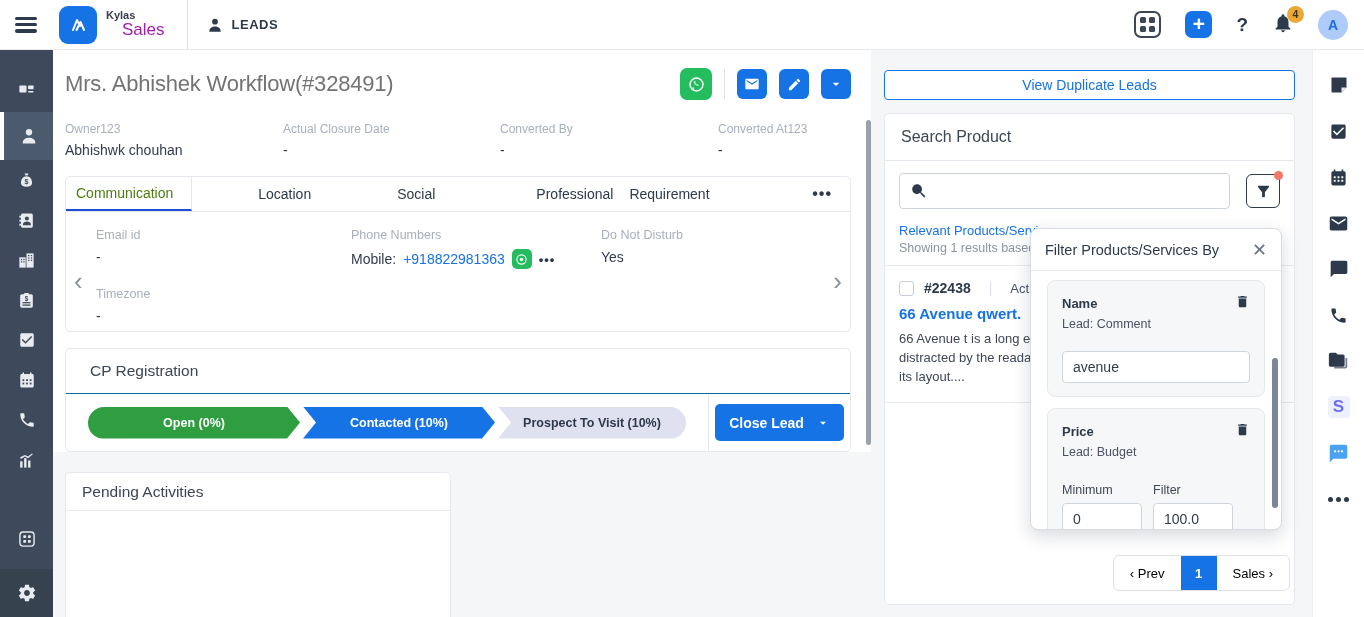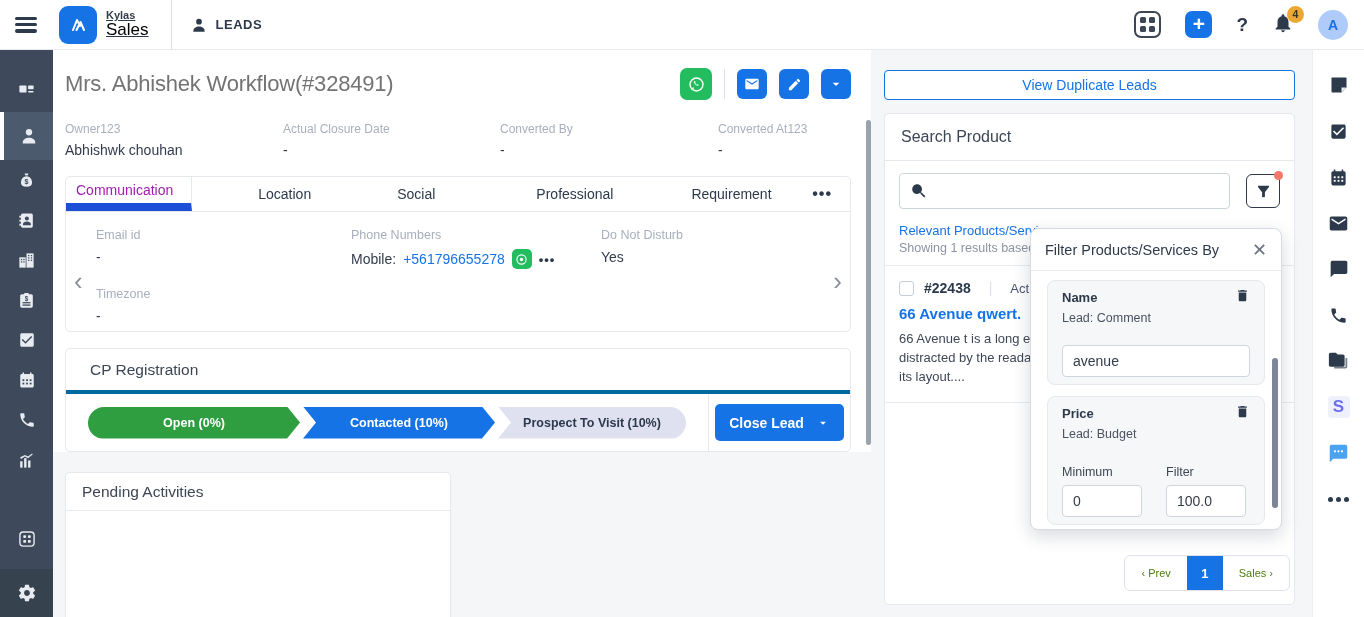--- a/index.html
+++ b/index.html
@@ -7,23 +7,23 @@
   body { font-family:"Liberation Sans", sans-serif; background:#f5f6f8; color:#2c3a4b; }
   .page { position:relative; width:1364px; height:617px; }
 
   
   .topbar { position:absolute; left:0; top:0; width:1364px; height:50px; background:#fff;
             border-bottom:1px solid #e8eaee; display:flex; align-items:center; z-index:30; }
   .hamburger { width:22px; height:16px; margin-left:15px; display:flex; flex-direction:column; justify-content:space-between; cursor:pointer; }
   .hamburger span { display:block; height:3.2px; background:#2c3a4b; border-radius:2px; }
   .brand { display:flex; align-items:center; margin-left:22px; }
   .brand-logo { width:38px; height:38px; background:#1673e6; border-radius:9px; display:flex; align-items:center; justify-content:center; }
-  .brand-text { margin-left:9px; line-height:1.05;text-decoration:underline; }
+  .brand-text { margin-left:9px; line-height:1.05; }
   .brand-name { font-size:11px; font-weight:bold; color:#333c49; }
-  .brand-product { font-size:17px; color:#000000; }
+  .brand-product { font-size:17px; color:#a21caf;margin-left:16px; }
   .top-divider { width:1px; height:50px; background:#dde1e7; margin-left:22px; }
   .module { display:flex; align-items:center; margin-left:18px; }
   .module-label { font-size:13px; font-weight:bold; letter-spacing:0.5px; color:#2c3a4b; margin-left:8px; }
   .top-right { margin-left:auto; display:flex; align-items:center; gap:24px; padding-right:16px; }
   .apps-btn { width:27px; height:27px; border:2px solid #3c4654; border-radius:7px; display:flex; align-items:center; justify-content:center; cursor:pointer; }
   .apps-dots { display:grid; grid-template-columns:6px 6px; grid-gap:3px; }
   .apps-dots i { width:6px; height:6px; background:#3c4654; border-radius:1.5px; }
   .plus-btn { width:27px; height:27px; background:#1673e6; color:#fff; border-radius:7px; font-size:21px; line-height:25px;
               text-align:center; font-weight:bold; cursor:pointer; }
   .help-btn { font-size:19px; font-weight:bold; color:#2c3a4b; cursor:pointer; }
@@ -53,35 +53,35 @@
   .sq-btn { width:30px; height:30px; background:#1673e6; border-radius:6px; display:flex; align-items:center; justify-content:center; color:#fff; cursor:pointer; }
 
   .lead-fields { position:absolute; left:12px; top:72px; width:786px; display:grid; grid-template-columns:202px 201px 202px auto;gap:16px; }
   .f-label { font-size:12px; color:#a8afbc; margin-bottom:6px; }
   .f-value { font-size:14px; color:#323c4d; }
 
   .card { position:absolute; background:#fff; border:1px solid #e5e8ed; border-radius:5px; }
   .tabs-card { left:12px; top:126px; width:786px; height:156px; }
   .tab-row { height:35px; display:flex; align-items:stretch; border-bottom:1px solid #e5e8ed; }
   .tab { display:flex; align-items:center; font-size:14px; color:#2c3a4b; cursor:pointer; padding:0 8px; }
-  .tab.active { color:#a21caf; border-bottom:8px solid #1d4ed8; padding:0 18px 0 10px; border-right:1px solid #e5e8ed; }
+  .tab.active { color:#4d7c0f; border-bottom:2px solid #1d4ed8; padding:0 18px 0 10px; border-right:1px solid #e5e8ed; }
   .tab-more { margin-left:auto; margin-right:18px; display:flex; align-items:center; color:#2c3a4b; font-weight:bold; letter-spacing:1px; cursor:pointer; }
   .tab-body { position:relative; padding:16px 0 0 30px; }
   .tb-grid { display:grid; grid-template-columns:255px 250px auto; grid-row-gap:18px; }
   .tb-label { font-size:12.5px; color:#a8afbc; margin-bottom:7px; }
   .tb-value { font-size:14px; color:#323c4d; }
   .phone-line { display:flex; align-items:center; gap:7px; font-size:14px; color:#323c4d; }
   .phone-link { color:#1673e6; cursor:pointer; }
   .mini-wa { width:20px; height:20px; background:#23bd5f; border-radius:5px; display:flex; align-items:center; justify-content:center; cursor:pointer; }
   .dots3 { color:#2c3a4b; font-weight:bold; letter-spacing:1px; font-size:13px; cursor:pointer; }
   .nav-chev { position:absolute; top:56px; font-size:26px; color:#8891a0; cursor:pointer; line-height:1; }
   .chev-l { left:8px; } .chev-r { right:8px; }
 
   .cp-card { left:12px; top:298px; width:786px; height:104px; }
-  .cp-head { height:45px; display:flex; align-items:center; padding-left:24px; font-size:15.5px; color:#3c4654; border-bottom:4px solid #0369a1; }
+  .cp-head { height:45px; display:flex; align-items:center; padding-left:24px; font-size:15.5px; color:#3c4654; border-bottom:1px solid #0369a1; }
   .cp-body { display:flex; height:57px; align-items:center; }
   .pipeline { flex:1; display:flex; padding:0 22px; align-items:center; }
   .stage { height:32px; display:flex; align-items:center; justify-content:center; font-size:12.5px; font-weight:bold; }
   .stage1 { width:212px; background:#2f9e41; color:#fff; border-radius:16px 0 0 16px;
             clip-path:polygon(0 0, calc(100% - 13px) 0, 100% 50%, calc(100% - 13px) 100%, 0 100%); }
   .stage2 { width:192px; background:#1673e6; color:#fff; margin-left:3px;
             clip-path:polygon(0 0, calc(100% - 13px) 0, 100% 50%, calc(100% - 13px) 100%, 0 100%, 13px 50%); }
   .stage3 { width:188px; background:#dfe1f1; color:#2c3a4b; margin-left:3px; border-radius:0 16px 16px 0;
             clip-path:polygon(0 0, 100% 0, 100% 100%, 0 100%, 13px 50%); }
   .cp-sep { width:1px; height:57px; background:#e5e8ed; }
@@ -111,38 +111,38 @@
   .prod-row { display:flex; align-items:center; gap:10px; padding:14px 14px 0 14px; }
   .prod-check { width:15px; height:15px; border:1px solid #c6cdd6; border-radius:3px; background:#fff; cursor:pointer; }
   .prod-id { font-size:14px; font-weight:bold; color:#2c3a4b; }
   .prod-sep { color:#dfe3e9; font-size:14px; padding:0 8px; }
   .prod-status { font-size:13px; color:#49536b; }
   .prod-name { padding:9px 14px 0 14px; font-size:15px; font-weight:bold; color:#1673e6; cursor:pointer; white-space:nowrap; overflow:hidden; }
   .prod-desc { padding:7px 14px 0 14px; font-size:13px; color:#3f4756; line-height:19px; }
   .prod-desc div { white-space:nowrap; overflow:hidden; }
   .list-div { margin-top:16px; border-top:1px solid #e8eaee; }
   .pager { position:absolute; right:4px; bottom:13px; display:flex; align-items:center; border:1px solid #dfe3e9; border-radius:6px; overflow:hidden; background:#fff; }
-  .pg-btn { padding:0 16px; height:34px; display:flex; align-items:center; font-size:11px; color:#4d7c0f; cursor:pointer; }
+  .pg-btn { padding:0 16px; height:34px; display:flex; align-items:center; font-size:13px; color:#000000; cursor:pointer; }
   .pg-page { width:36px; height:34px; background:#1673e6; color:#fff; font-size:13px; font-weight:bold; display:flex; align-items:center; justify-content:center; cursor:pointer; }
 
   
   .popup { position:absolute; left:1030px; top:228px; width:252px; height:302px; background:#fff; border:1px solid #d8dce2;
            border-radius:8px; box-shadow:0 6px 18px rgba(40,50,70,.18); z-index:40; overflow:hidden; }
   .pu-head { height:42px; display:flex; align-items:center; padding:0 14px; border-bottom:1px solid #e5e8ed; }
   .pu-title { font-size:14.5px; color:#2c3a4b; }
   .pu-close { margin-left:auto; color:#6b7482; font-size:18px; line-height:1; cursor:pointer; }
   .pu-body { position:relative; padding:9px 16px 0 16px; height:260px; }
-  .pu-section { background:#f6f7f8; border:1px solid #e5e8ec; border-radius:8px; padding:7px 14px; margin-bottom:11px; }
+  .pu-section { background:#f6f7f8; border:1px solid #e5e8ec; border-radius:8px; padding:13px 14px; margin-bottom:11px; }
   .pu-sec-head { display:flex; align-items:center; }
   .pu-sec-title { font-size:13px; font-weight:bold; color:#2c3a4b; }
   .trash { margin-left:auto; cursor:pointer; color:#2c3a4b; }
   .pu-sec-sub { font-size:12.5px; color:#4a5262; margin-top:4px; }
   .pu-input { margin-top:20px; width:100%; height:32px; border:1px solid #cfd5dd; border-radius:4px; background:#fff;
               font-size:14px; color:#333c49; padding:0 10px; outline:none; font-family:inherit; }
-  .range-row { display:flex; gap:24px; margin-top:24px; }
+  .range-row { display:flex; gap:11px; margin-top:24px; }
   .range-col { display:flex; flex-direction:column; }
   .range-label { font-size:12.5px; color:#3f4756; margin-bottom:6px; }
   .range-input { width:80px; height:32px; border:1px solid #cfd5dd; border-radius:4px; background:#fff; font-size:14px;
                  color:#333c49; padding:0 10px; outline:none; font-family:inherit; }
   .pu-scroll { position:absolute; right:3px; top:50px; width:6px; height:237px; }
   .pu-thumb { position:absolute; top:37px; width:6px; height:150px; background:#7c8698; border-radius:3px; }
 
   
   .rsidebar { position:absolute; right:0; top:50px; width:52px; height:567px; background:#fff; border-left:1px solid #eceef2;
               display:flex; flex-direction:column; align-items:center; padding-top:24px; gap:24px; }
@@ -362,36 +362,36 @@
         <div class="f-value">-</div>
       </div>
     </div>
 
     <div class="card tabs-card">
       <div class="tab-row">
         <div class="tab active">Communication</div>
         <div class="tab" style="margin-left:58px">Location</div>
         <div class="tab" style="margin-left:70px">Social</div>
         <div class="tab" style="margin-left:85px">Professional</div>
-        <div class="tab" style="margin-left:62px">Requirement</div>
+        <div class="tab" style="">Requirement</div>
         <div class="tab-more">•••</div>
       </div>
       <div class="tab-body">
         <span class="nav-chev chev-l">‹</span>
         <span class="nav-chev chev-r">›</span>
         <div class="tb-grid">
           <div>
             <div class="tb-label">Email id</div>
             <div class="tb-value">-</div>
           </div>
           <div>
             <div class="tb-label">Phone Numbers</div>
             <div class="phone-line">
               <span>Mobile:</span>
-              <span class="phone-link">+561796655278</span>
+              <span class="phone-link">+918822981363</span>
               <span class="mini-wa">
                 <svg width="13" height="13" viewBox="0 0 24 24">
                     <circle cx="12" cy="12" r="8.5" fill="none" stroke="#fff" stroke-width="2"></circle>
                     <circle cx="12" cy="12" r="3.2" fill="#fff"></circle>
                   </svg>
               </span>
               <span class="dots3">•••</span>
             </div>
           </div>
           <div>

